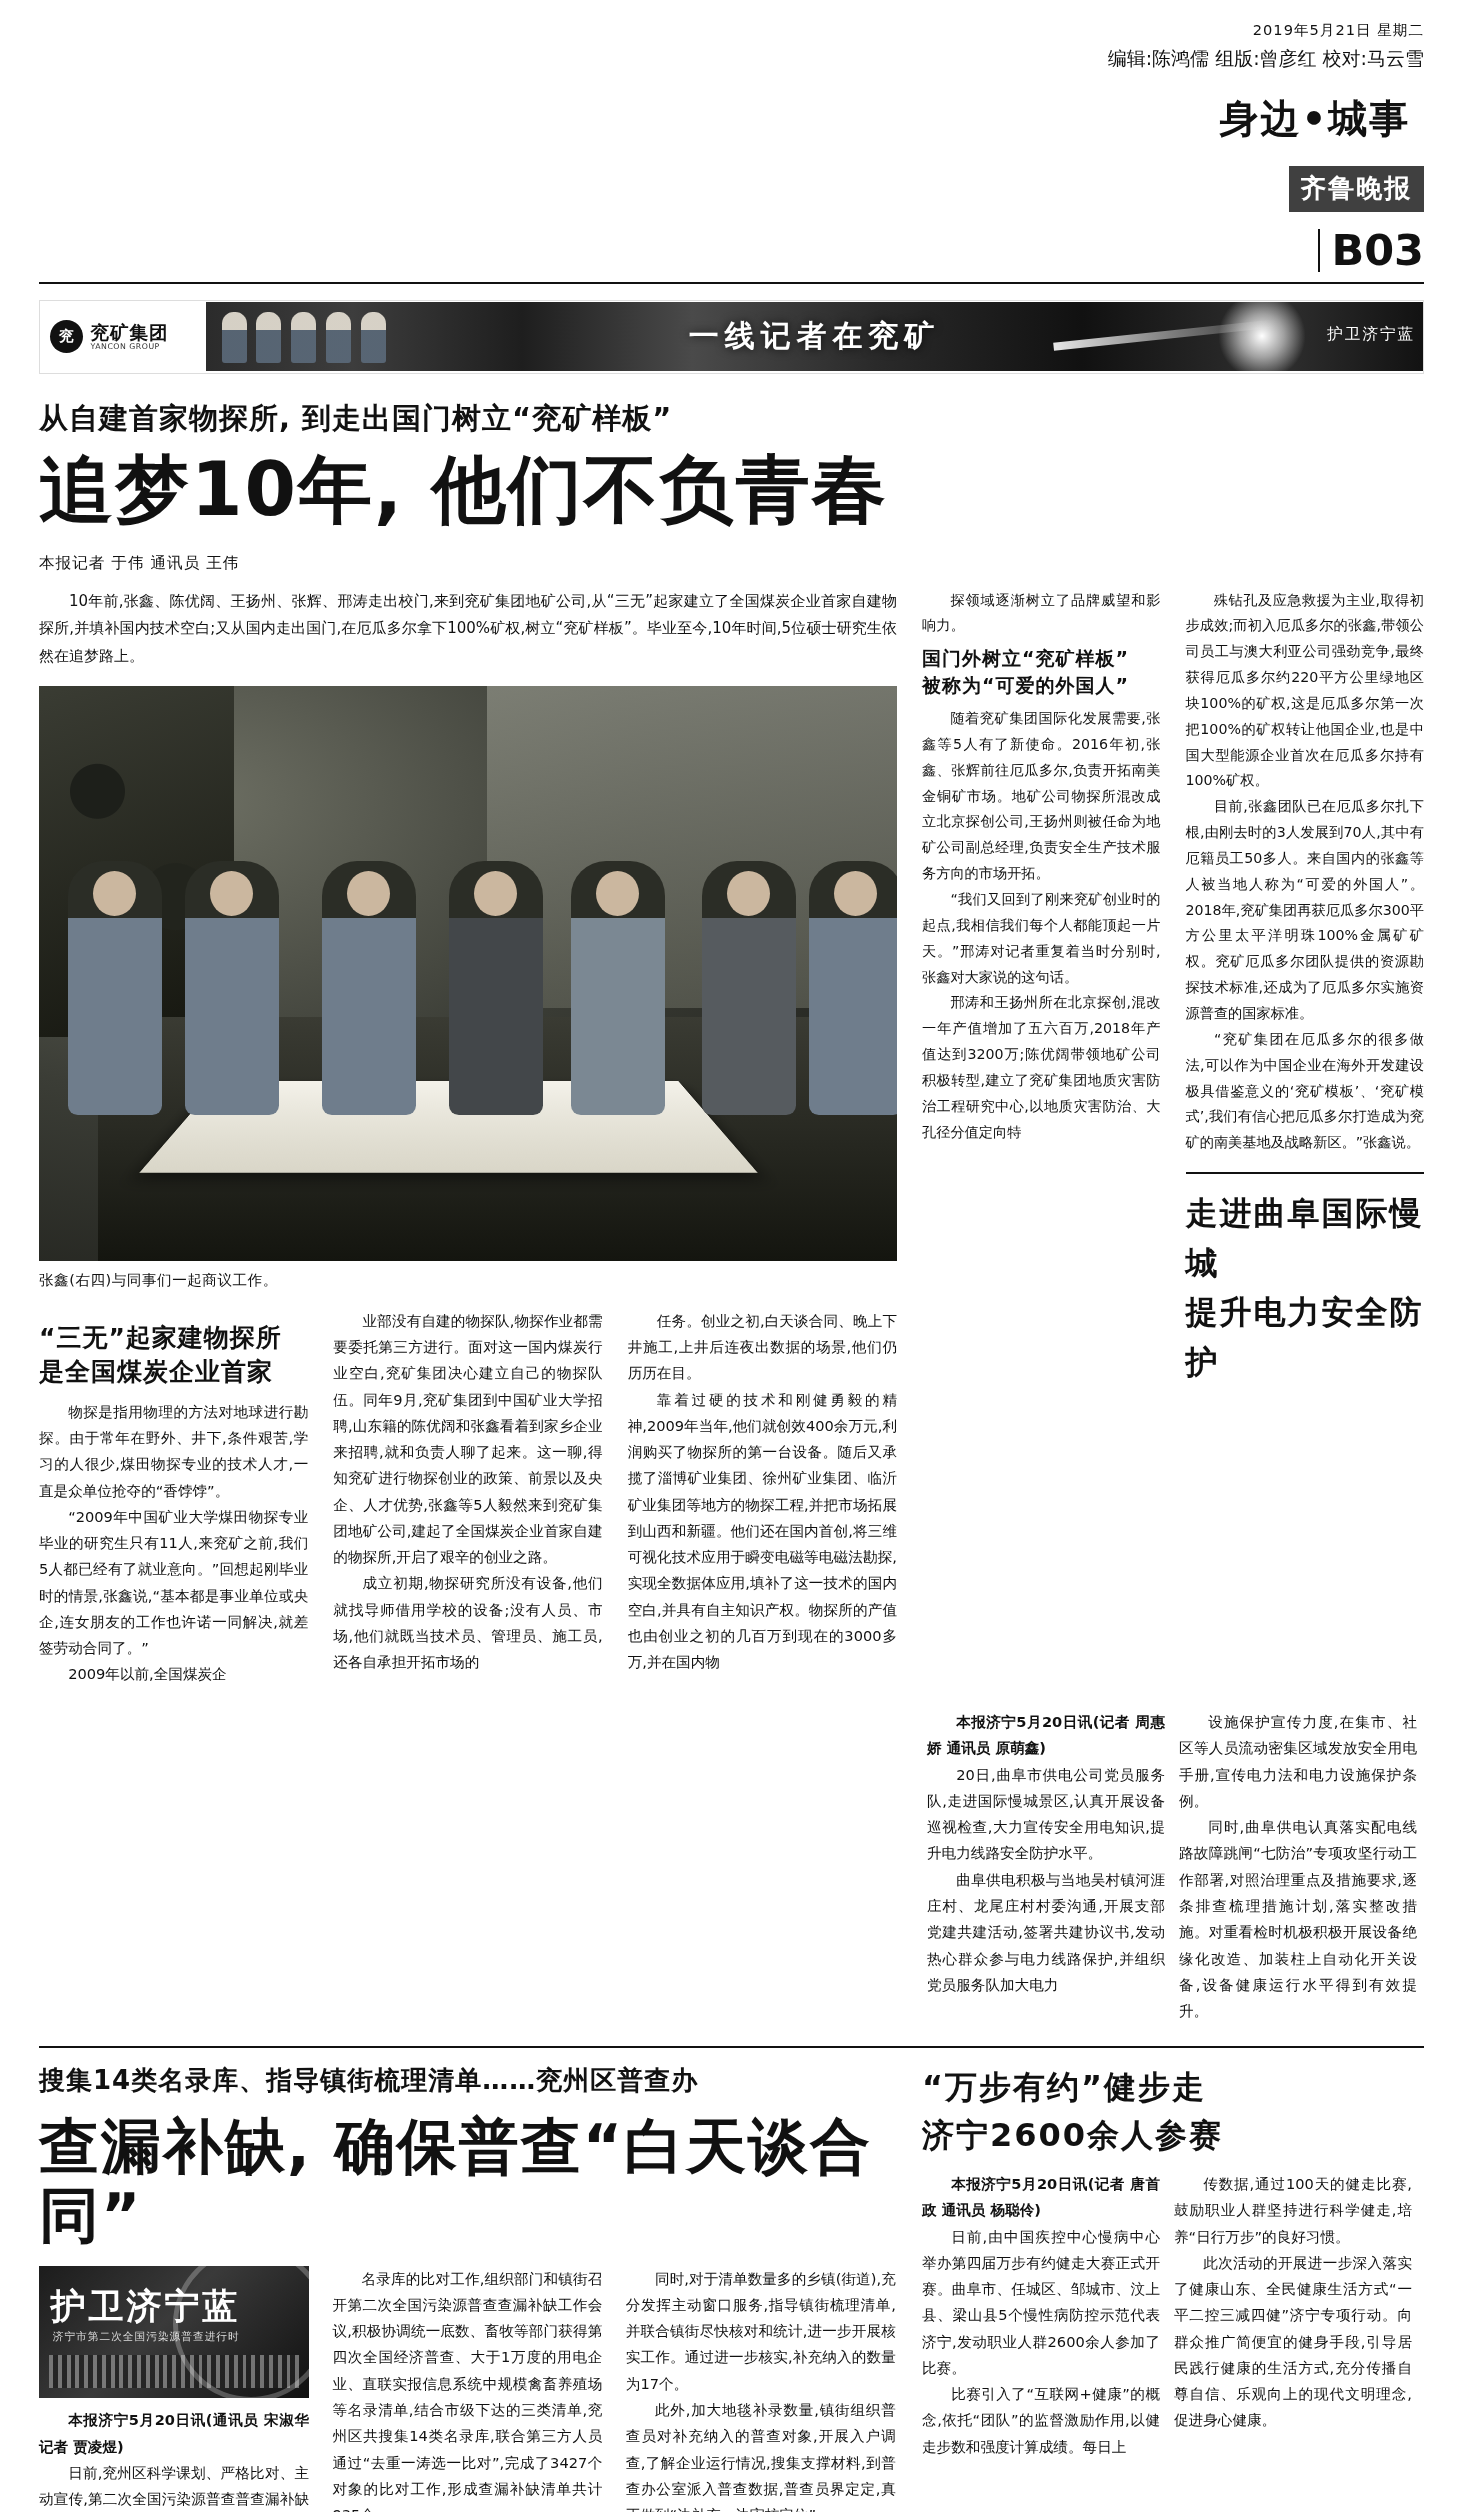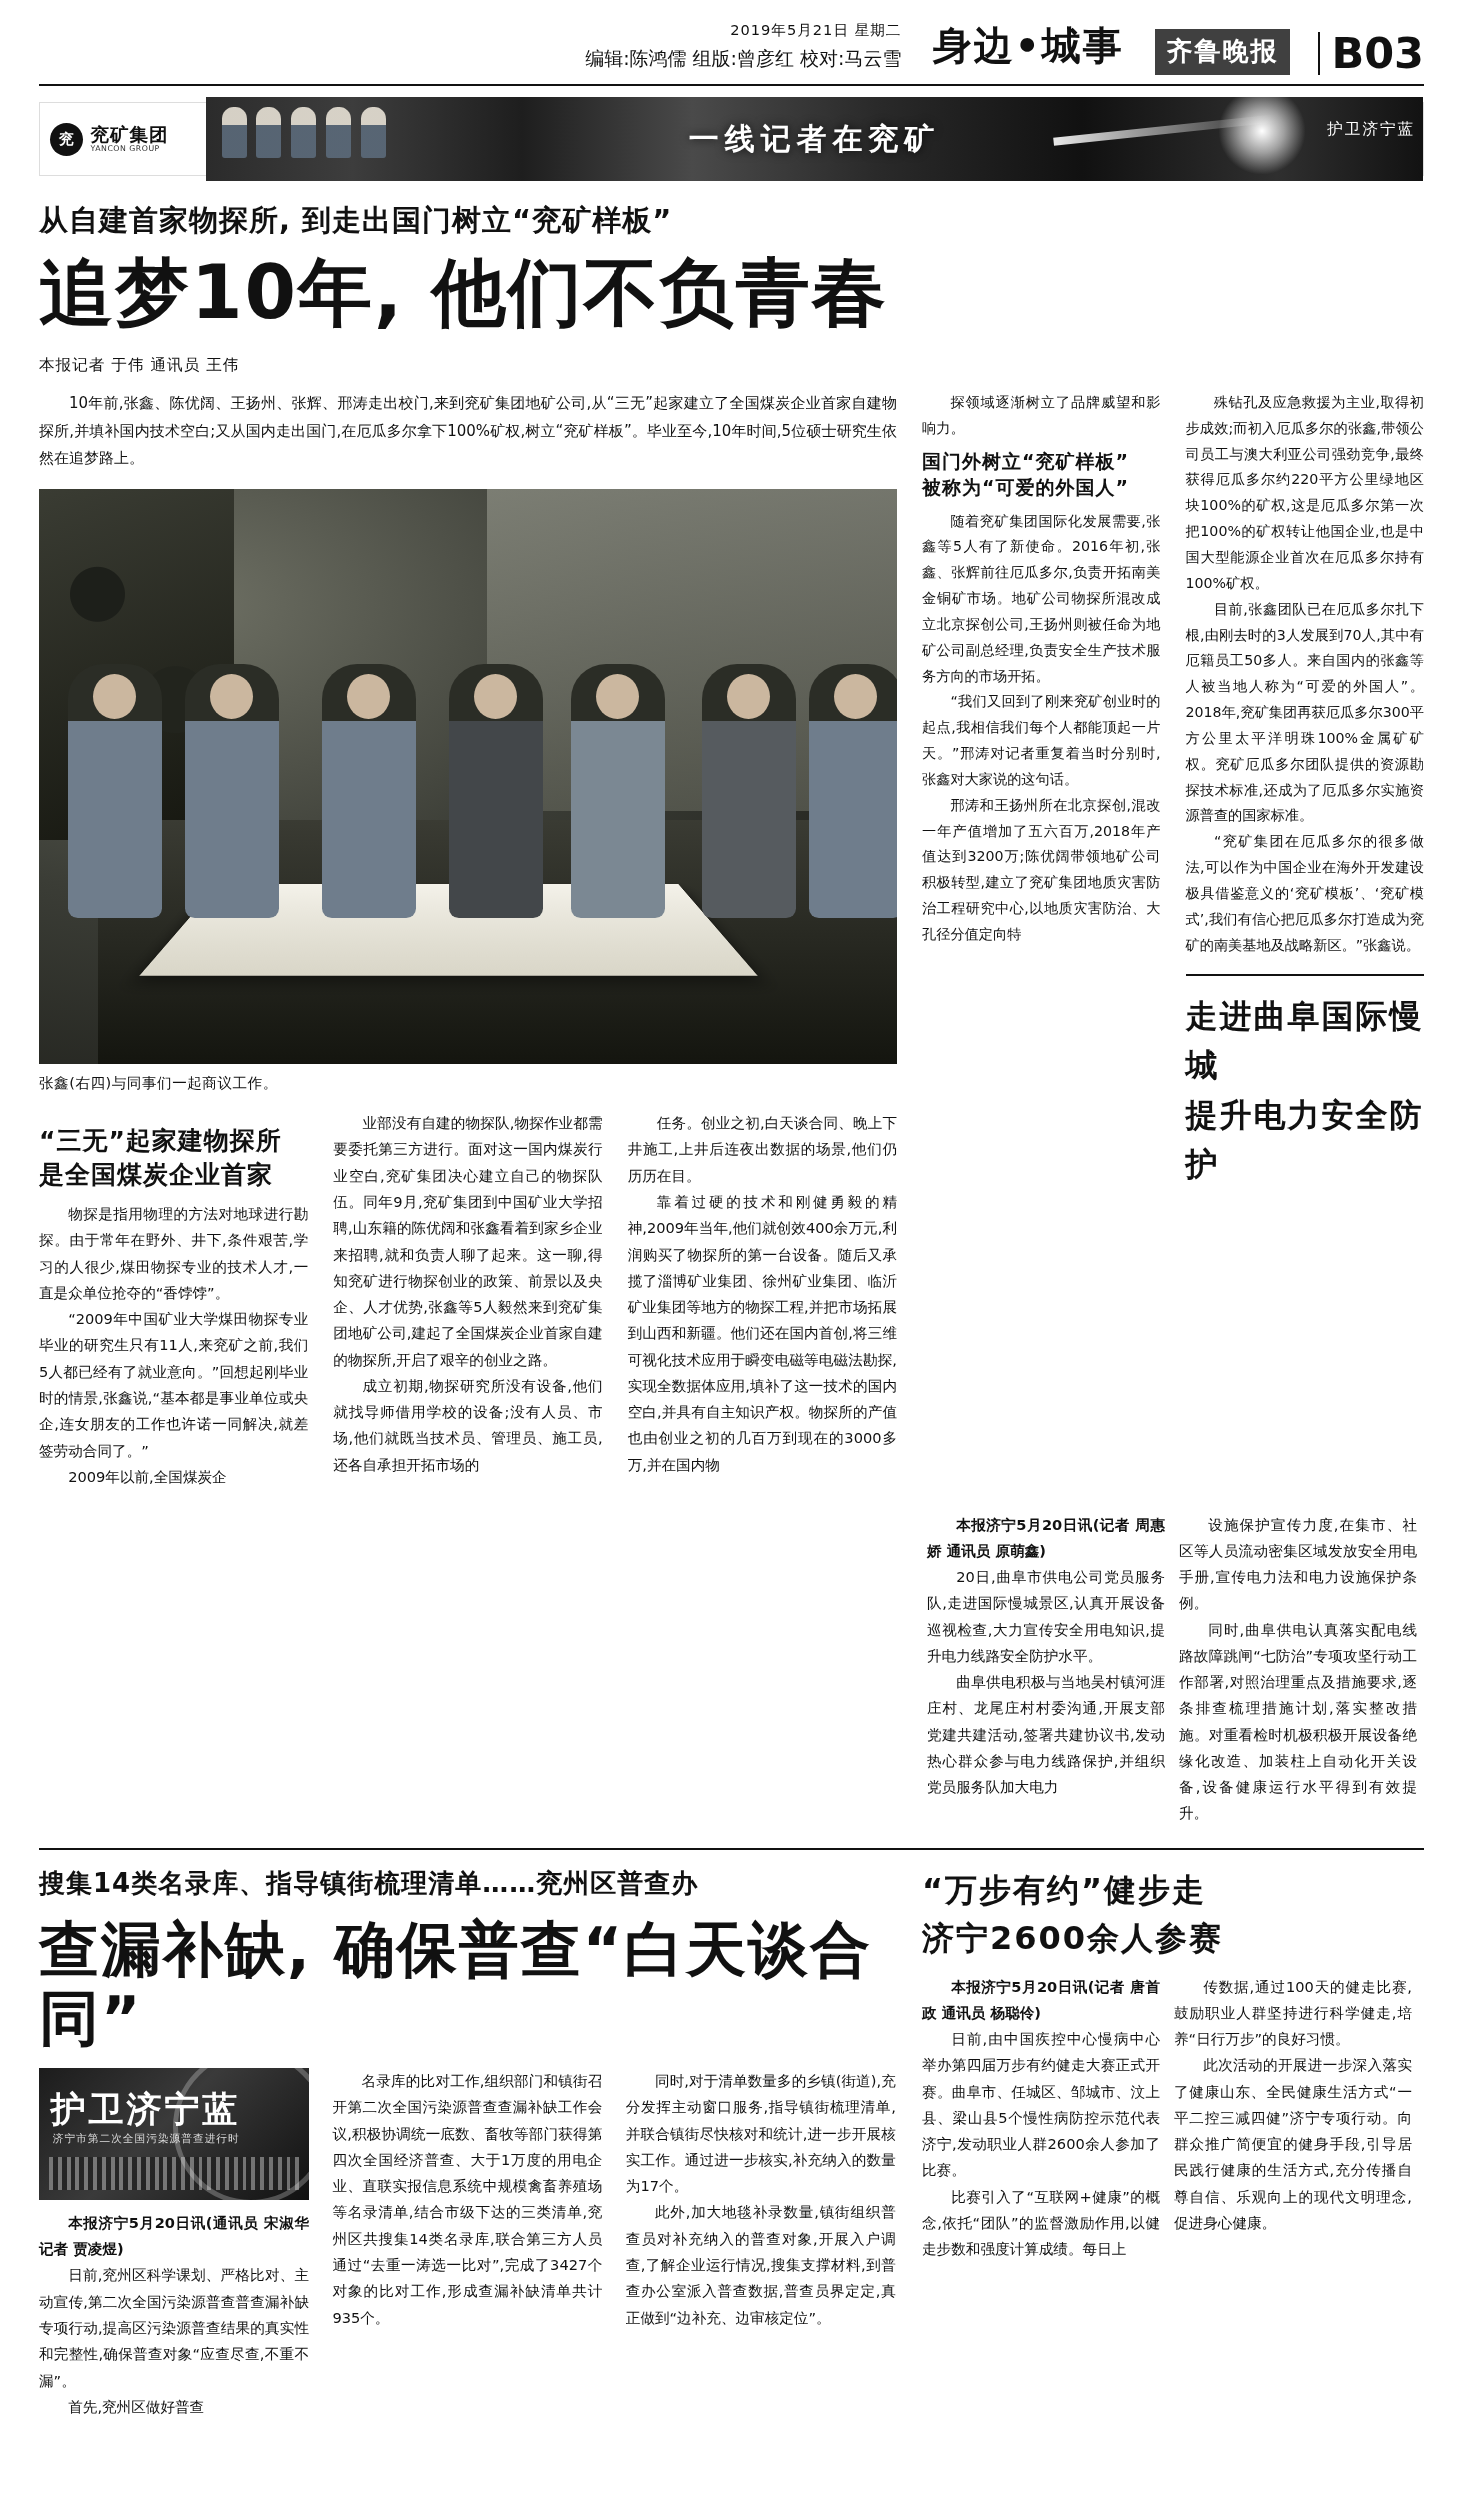--- a/index.html
+++ b/index.html
@@ -1,37 +1,37 @@
 <!DOCTYPE html>
 <html><head>
 <meta charset="utf-8">
 <style>
   html,body{margin:0;padding:0;background:#fff;}
   body{width:1463px;height:2512px;font-family:"DejaVu Sans","Liberation Sans",sans-serif;color:#111;}
   .page{position:relative;width:1463px;height:2512px;padding:0;box-sizing:border-box;}
   .inner{position:absolute;left:39px;top:0;width:1385px;}
 
   
-  .masthead{display:flex;align-items:flex-end;justify-content:flex-end;padding-top:17.6px;gap:17.6px;}
+  .masthead{display:flex;align-items:flex-end;justify-content:flex-end;padding-top:17.6px;gap:17.6px;flex-direction:column;}
   .mh-dates{font-size:14.6px;line-height:1.7;text-align:right;color:#111;}
   .mh-dates .row1{letter-spacing:1px;}
   .mh-dates .row2{font-size:19px;}
   .mh-title{font-size:39px;font-weight:bold;letter-spacing:2px;padding:0 13.7px 2px 13.7px;white-space:nowrap;}
   .mh-paper{background:#404040;color:#fff;font-size:26px;font-weight:bold;padding:4.9px 11.7px 5.9px 11.7px;letter-spacing:2px;}
   .mh-pageno{font-size:43px;font-weight:bold;letter-spacing:0px;padding-left:11.7px;border-left:2.9px solid #111;margin-left:9.8px;line-height:1;}
   .rule-top{border-bottom:2.9px solid #111;margin-top:9.8px;}
 
   
   .banner{margin-top:15.6px;height:72px;display:flex;align-items:center;border:1px solid #ddd;}
   .bn-logo{width:166px;height:70px;display:flex;align-items:center;gap:7.8px;padding-left:9.8px;box-sizing:border-box;background:#fff;}
   .bn-logo .circ{width:33px;height:33px;border-radius:50%;background:#111;color:#fff;display:flex;align-items:center;justify-content:center;font-size:14.6px;font-weight:bold;}
   .bn-logo .txt{line-height:1.15;}
   .bn-logo .cn{font-size:18.5px;font-weight:bold;letter-spacing:1px;}
   .bn-logo .en{font-size:7.8px;letter-spacing:0.5px;color:#333;}
-  .bn-photo{flex:1;height:84px;position:relative;overflow:hidden;
+  .bn-photo{flex:1;height:69px;position:relative;overflow:hidden;
     background:linear-gradient(90deg,#2b2b2b 0%,#3d3d3d 12%,#1e1e1e 26%,#4a4a4a 40%,#2a2a2a 55%,#111 72%,#2f2f2f 88%,#121212 100%);}
   .bn-photo .people{position:absolute;left:15.6px;top:9.8px;display:flex;gap:9.8px;}
   .bn-photo .p{width:25px;height:51px;background:linear-gradient(180deg,#e8e2d6 0 17.6px,#5b6a7a 17.6px 100%);border-radius:11.7px 11.7px 2.9px 2.9px;opacity:.9;}
   .bn-photo .glow{position:absolute;right:117px;top:-9.8px;width:88px;height:88px;border-radius:50%;background:radial-gradient(circle,#fff 0%,rgba(255,255,255,.55) 35%,rgba(255,255,255,0) 70%);}
   .bn-photo .beam{position:absolute;right:146px;top:29px;width:224px;height:7.8px;background:linear-gradient(90deg,rgba(255,255,255,.9),rgba(255,255,255,0));transform:rotate(-6deg);}
   .bn-center{position:absolute;left:0;right:0;top:0;bottom:0;display:flex;align-items:center;justify-content:center;}
   .bn-center span{color:#fff;font-size:30px;font-weight:bold;letter-spacing:5.9px;text-shadow:0 0 9.8px rgba(0,0,0,.8);}
   .bn-right{position:absolute;right:7.8px;top:21.5px;color:#fff;font-size:15.6px;letter-spacing:2px;}
 
   

